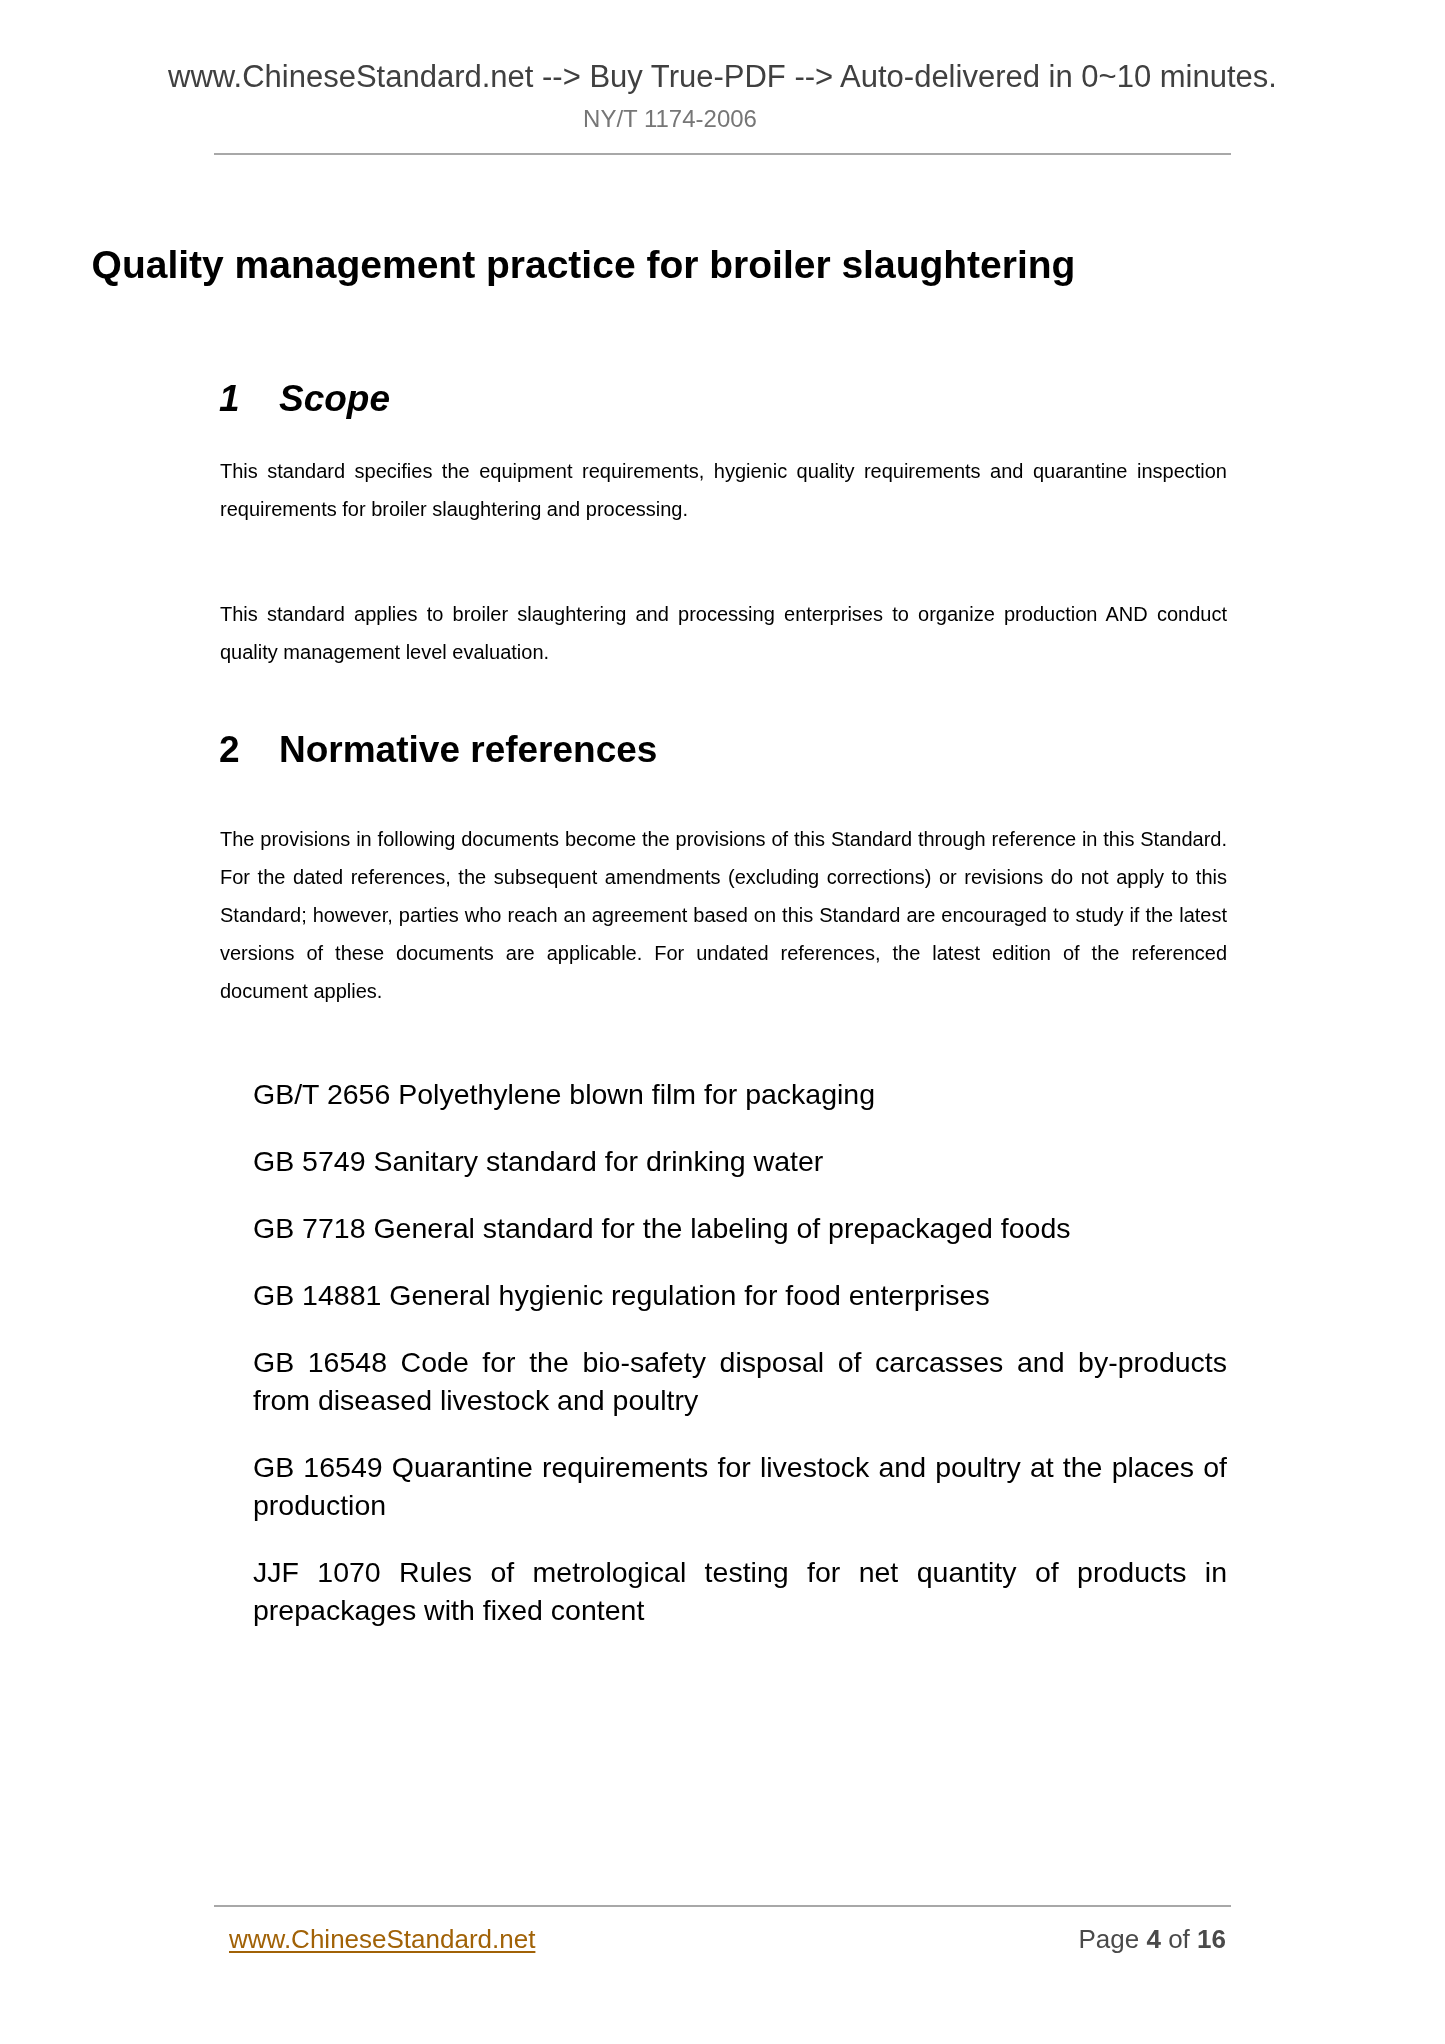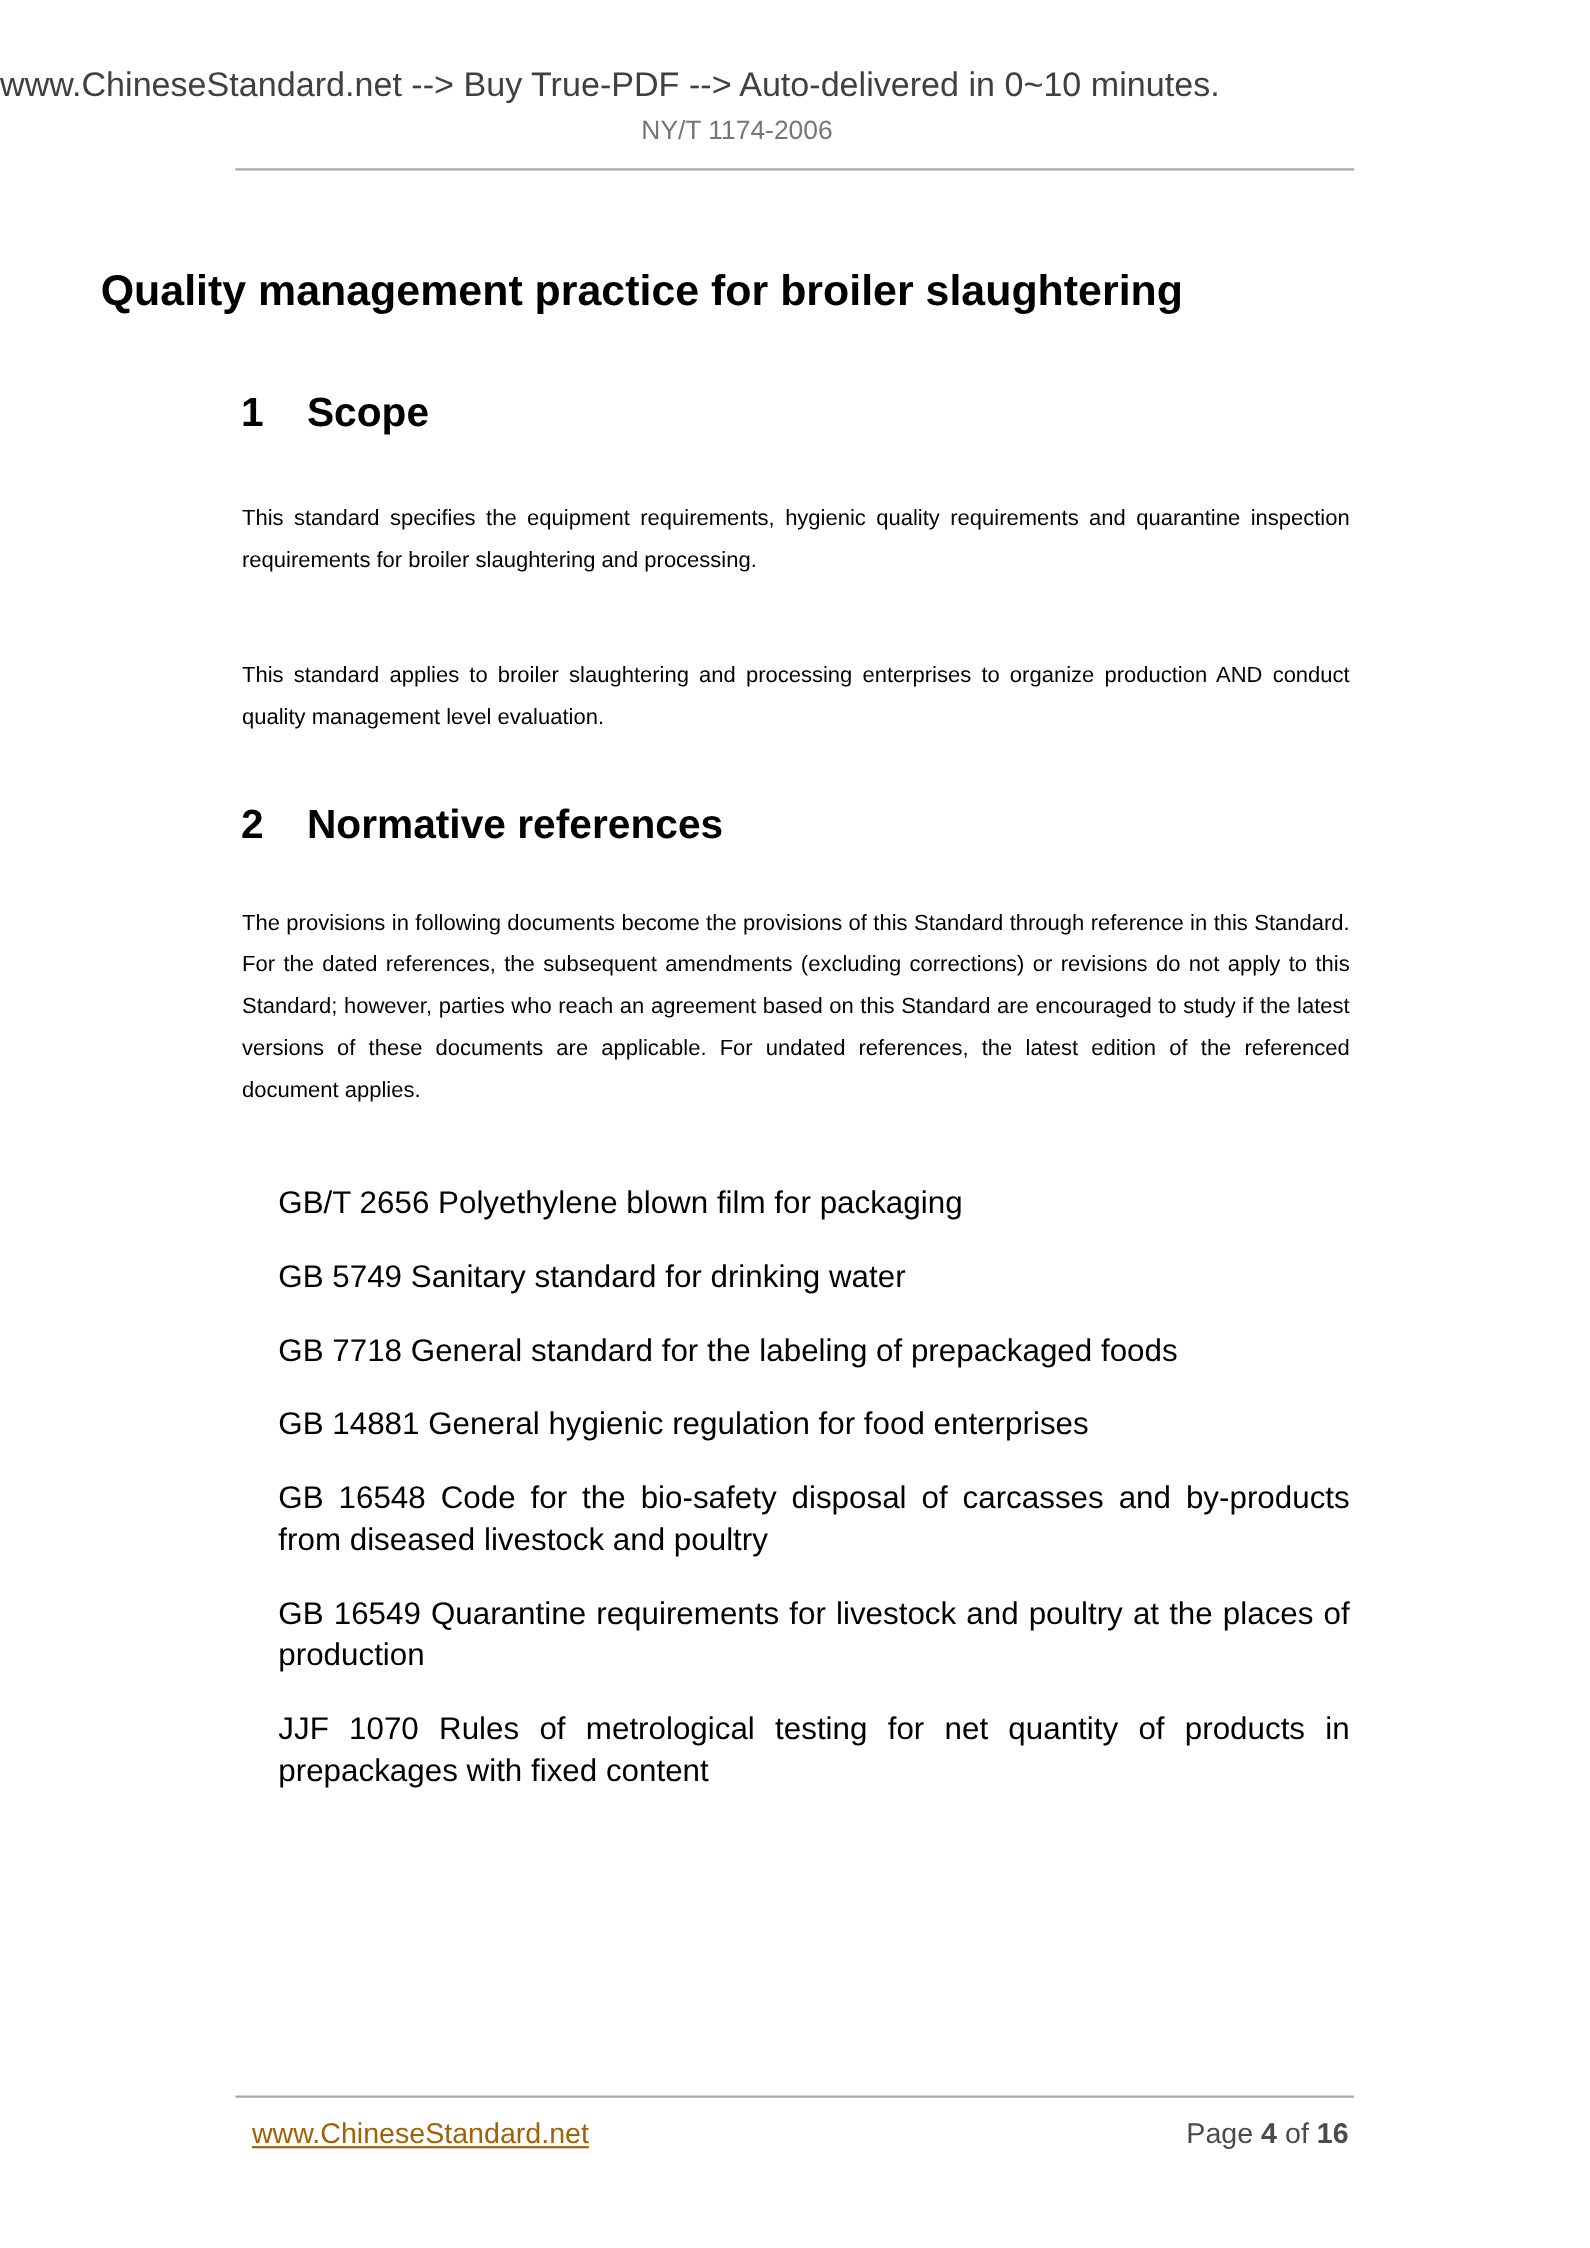--- a/index.html
+++ b/index.html
@@ -13,21 +13,21 @@
     position: relative;
     overflow: hidden;
     font-family: "Liberation Sans", sans-serif;
     color: #000000;
   }
   .abs { position: absolute; }
 
   
   .hdr-line1 {
     left: 0; width: 1445px; top: 57px;
-    text-align: left;
+    text-align: center;
     font-size: 31px;
     line-height: 40px;
     color: #404040;
     white-space: nowrap;
   }
   .hdr-line2 {
     left: 0; width: 1340px; top: 104px;
     text-align: center;
     font-size: 24px;
     line-height: 30px;
@@ -52,21 +52,21 @@
 
   
   .sec-heading {
     left: 219px;
     font-weight: bold;
     font-size: 37px;
     line-height: 46px;
     white-space: nowrap;
   }
   .sec-heading .num { display: inline-block; width: 60px; }
-  .sec1 { top: 352px; }
+  .sec1 { top: 376px; font-style: italic; }
   .sec2 { top: 727px; }
 
   
   .para {
     left: 220px; width: 1007px;
     font-size: 20px;
     line-height: 38px;
     text-align: justify;
     text-align-last: left;
   }

